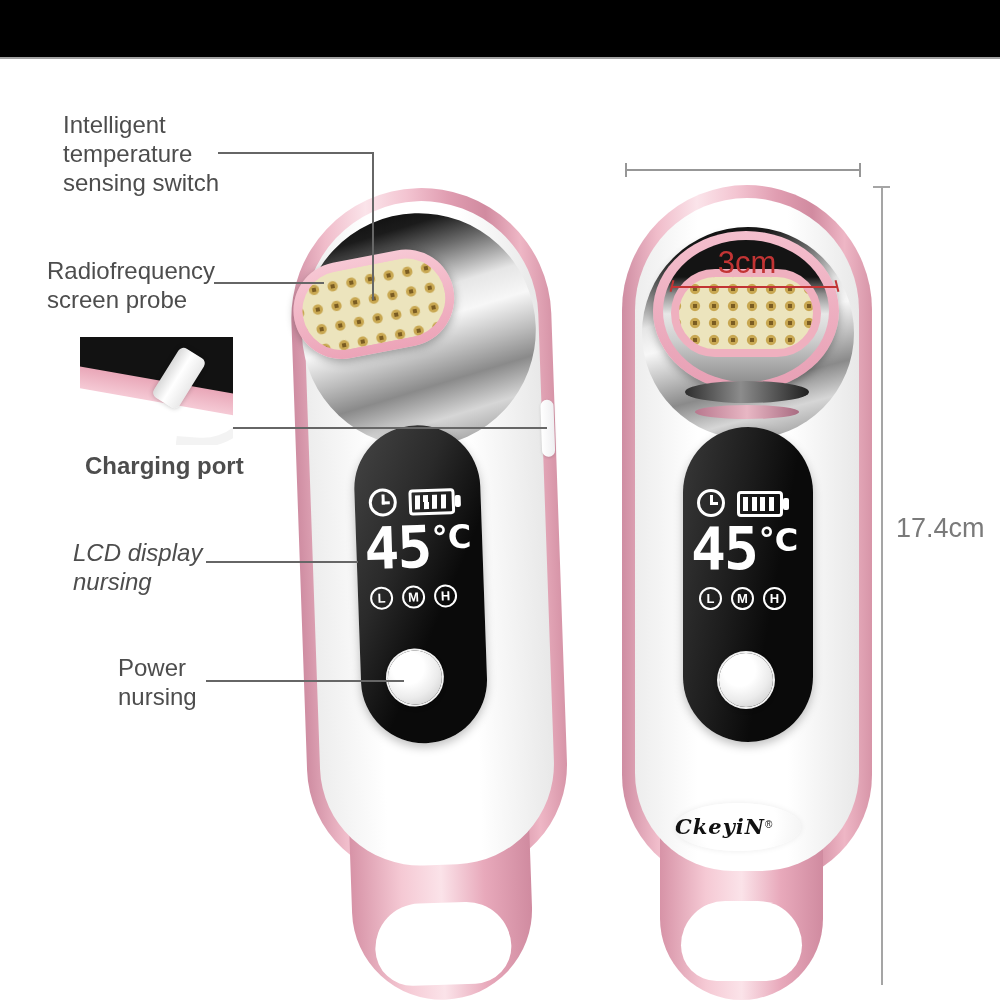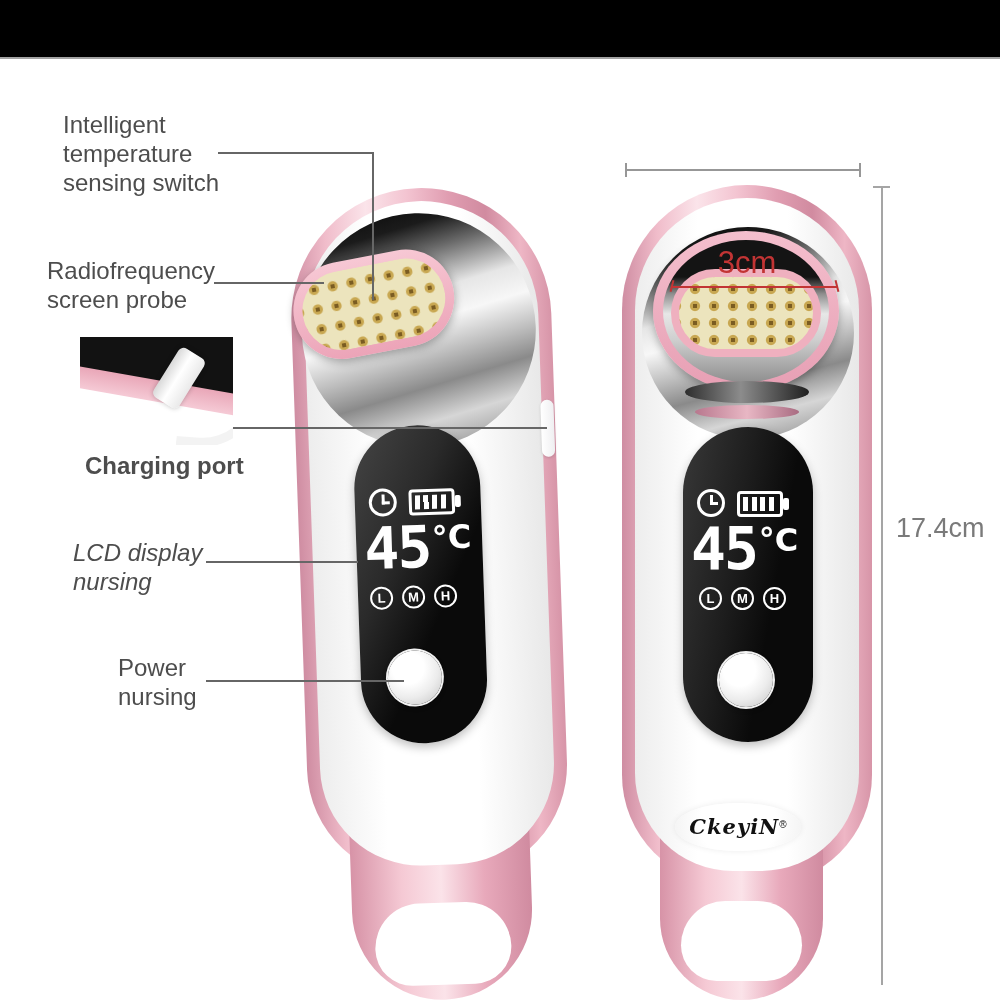--- a/index.html
+++ b/index.html
@@ -116,21 +116,21 @@
              font-size:31px;color:#c23434;z-index:4;}
   .dim3-line{position:absolute;left:50px;top:101px;width:165px;height:2px;background:#c23434;z-index:4;}
   .dim3-tl{position:absolute;left:49px;top:95px;width:2px;height:12px;background:#c23434;transform:rotate(14deg);z-index:4;}
   .dim3-tr{position:absolute;left:214px;top:95px;width:2px;height:12px;background:#c23434;transform:rotate(-14deg);z-index:4;}
   .device-right .display{left:61px;top:242px;width:130px;height:315px;border-radius:65px;
                          background:linear-gradient(100deg,#383838 0%,#1d1d1d 40%,#0a0a0a 65%);}
   .device-right .levels{left:16px;}
   .device-right .power-btn{left:36px;top:226px;}
   .brand-plate{position:absolute;left:53px;top:618px;width:126px;height:48px;border-radius:50%;
                background:radial-gradient(circle at 50% 40%,#ffffff 55%,#f2f2f2);
-               box-shadow:0 0 6px rgba(0,0,0,.08);text-align:center;color:#111;}
+               box-shadow:0 0 6px rgba(0,0,0,.08);color:#111;}
   .brand-text{font:italic 700 21px/48px "DejaVu Serif",serif;letter-spacing:1px;}
   .brand-reg{font:400 10px/10px "Liberation Sans",sans-serif;vertical-align:super;}
 </style>
 </head>
 <body>
 
 <div class="page">
   <div class="topbar"></div>
 
   <div class="device device-left">

